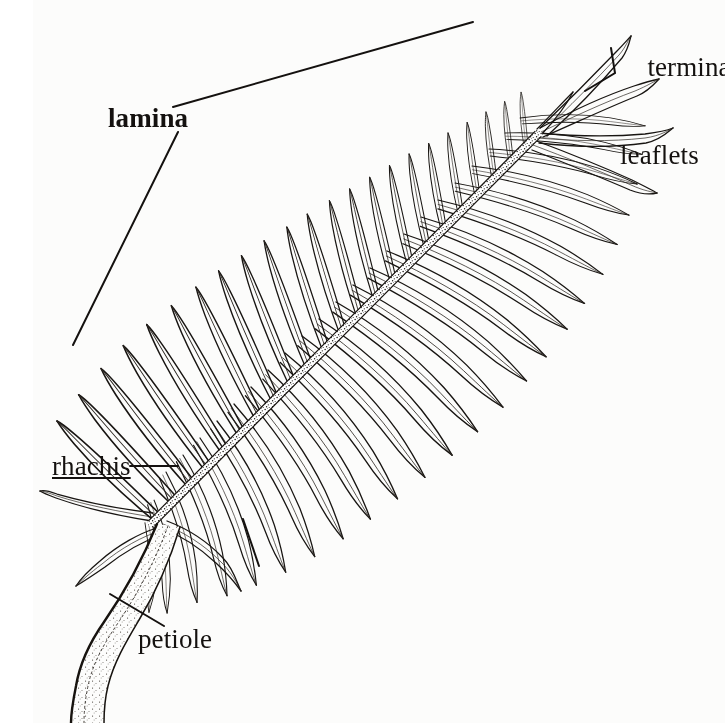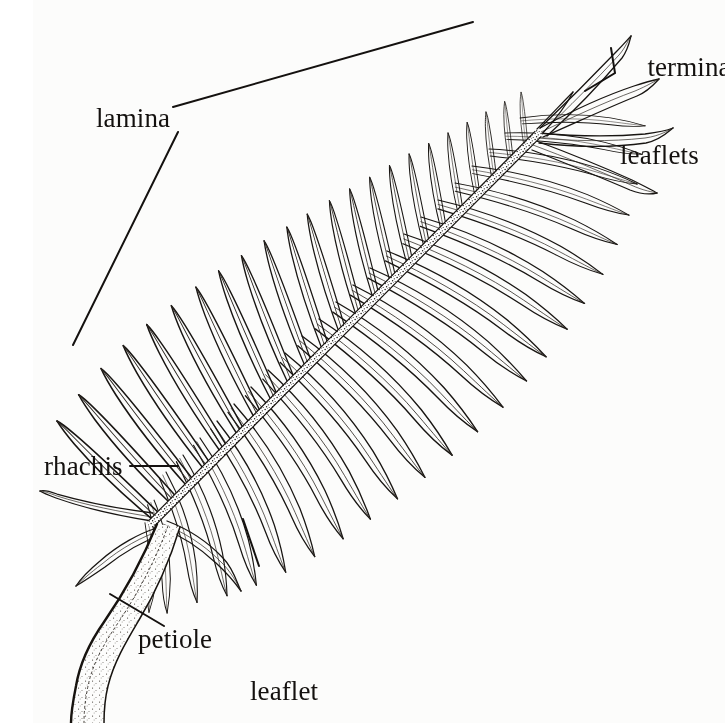--- a/index.html
+++ b/index.html
@@ -37,23 +37,23 @@
   .label {
     position: absolute;
     color: #14110f;
     font-family: "Liberation Serif", "DejaVu Serif", serif;
     font-size: 27px;
     line-height: 1.08;
     letter-spacing: 0.1px;
     white-space: pre;
     -webkit-font-smoothing: antialiased;
   }
-  #label-lamina   { left: 96px; top: 104px; }
+  #label-lamina   { left: 108px; top: 104px; font-weight: bold; }
   #label-terminal { left: 620px; top: 24px; }
-  #label-rhachis  { left: 44px;  top: 452px; }
+  #label-rhachis  { left: 52px;  top: 452px; text-decoration: underline; }
   #label-pinna    { left: 250px; top: 560px; }
   #label-petiole  { left: 138px; top: 625px; }
   .label-line2 { display: block; }
 </style>
 </head>
 <body>
 
 <div id="figure-root">
 
   <div id="page-sheet"></div>
@@ -229,18 +229,17 @@
 
   <div class="label" id="label-terminal">
     <span>terminal</span><br>
     <span class="label-line2">leaflets</span>
   </div>
 
   <div class="label" id="label-rhachis">rhachis</div>
 
   <div class="label" id="label-pinna">
     <br>
-    <span class="label-line2">leaflet</span>
   </div>
 
   <div class="label" id="label-petiole">petiole</div>
 
 </div>
 
 </body></html>

